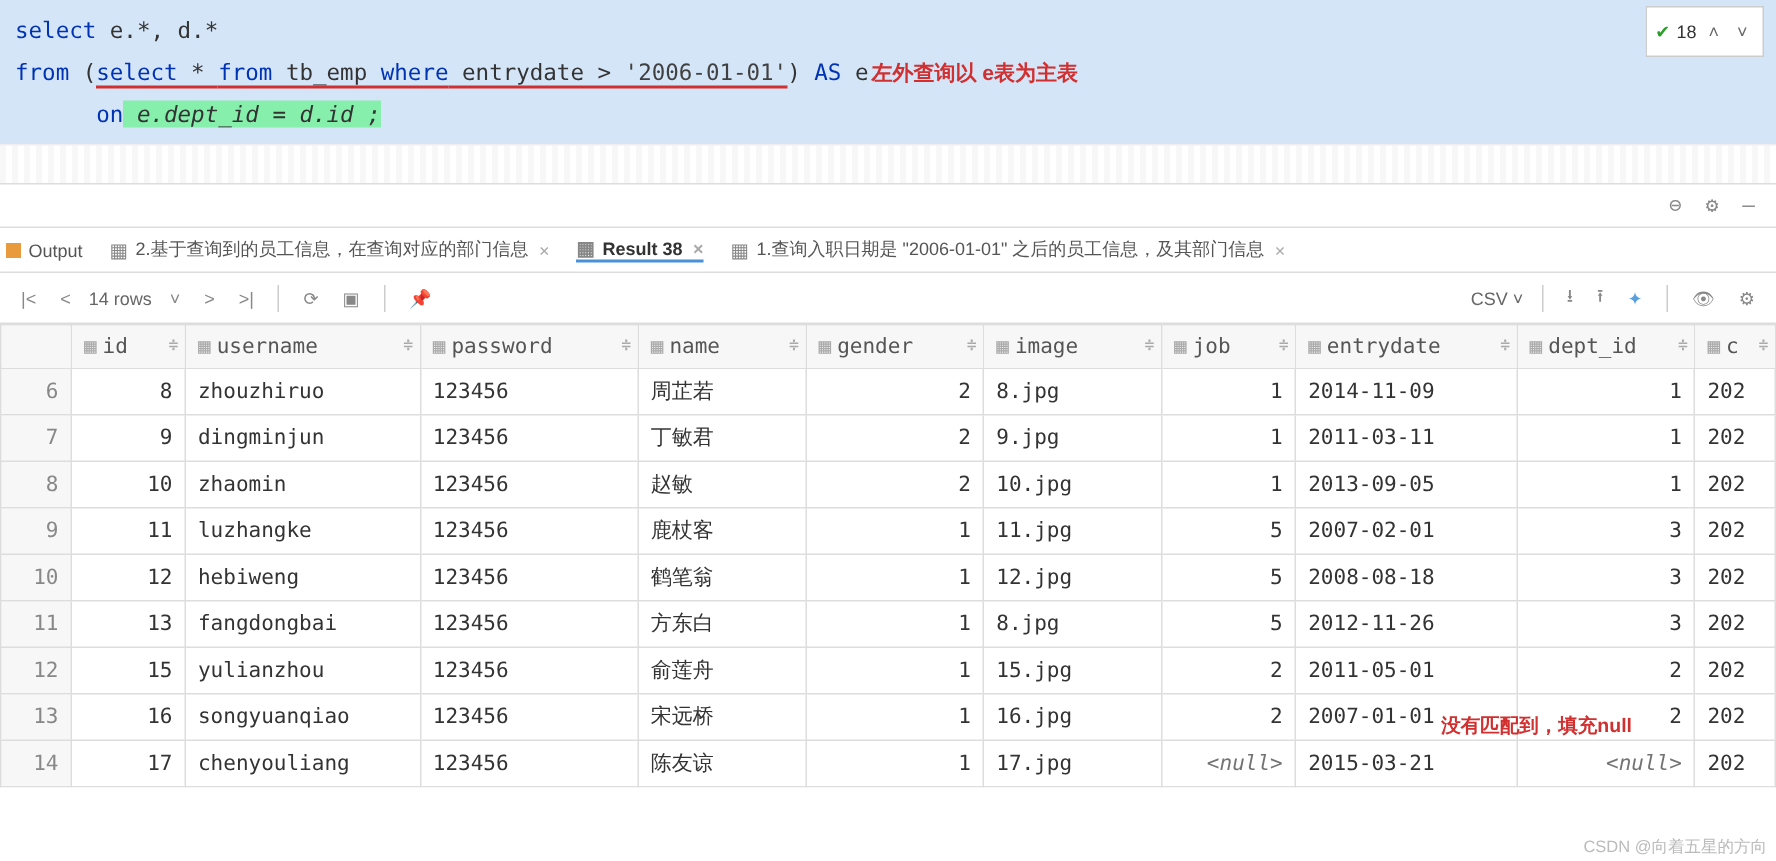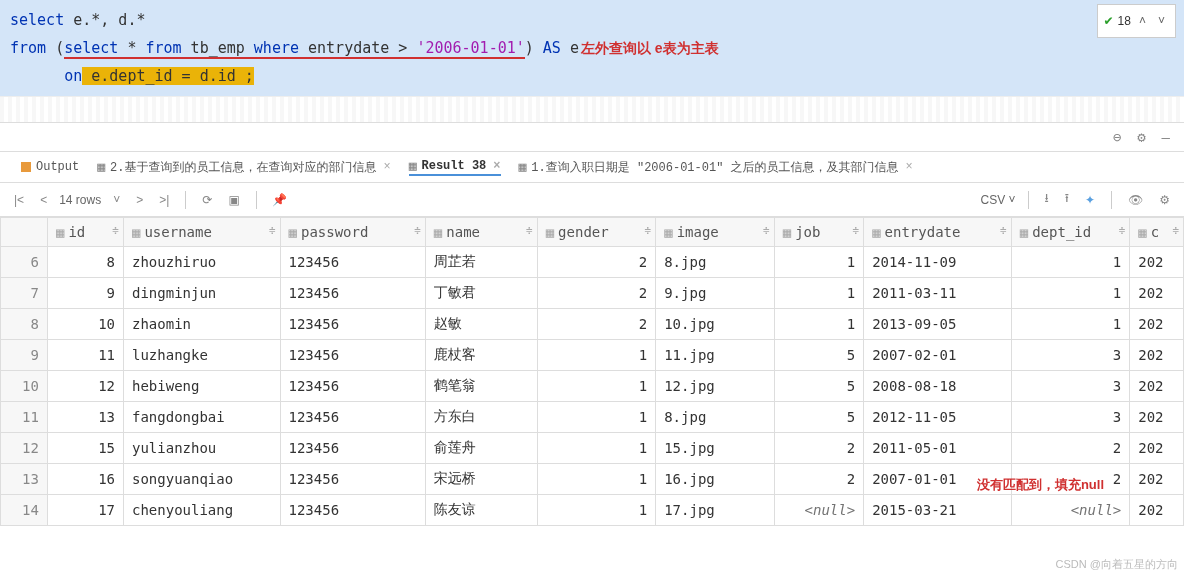--- a/index.html
+++ b/index.html
@@ -1,29 +1,29 @@
 <!DOCTYPE html>
 <html><head>
 <meta charset="utf-8">
 <style>
 *{box-sizing:border-box;margin:0;padding:0}
 body{font-family:Consolas,monospace;font-size:14px;background:#fff;color:#333;width:1184px}
 .editor{background:#d4e5f8;padding:6px 10px;line-height:28px;font-size:15px;position:relative}
 .editor .line{white-space:pre}
 .kw{color:#0033b3}
-.str{color:#a21caf}
+.str{color:#404040}
 .red-under{border-bottom:2px solid #d03030}
 .red-text{color:#d03030;font-family:"Microsoft YaHei",sans-serif;font-weight:bold;font-size:14px;margin-left:2px}
 .badge{position:absolute;right:8px;top:4px;display:flex;align-items:center;gap:4px;background:#fff;border:1px solid #ccc;padding:2px 6px;font-family:sans-serif;font-size:12px}
 .badge .check{color:#2a9f2a}
 .badge .up,.badge .down{color:#666;padding:0 4px}
 .ghost-bar{height:26px;background:repeating-linear-gradient(90deg,#f7f7f7 0 4px,#fff 4px 8px);border-top:1px solid #eee}
 .toolbar1{display:flex;align-items:center;gap:8px;padding:4px 10px;border-top:1px solid #ddd;justify-content:flex-end}
 .toolbar1 .icon{color:#888;cursor:pointer;padding:2px 4px;font-size:14px}
-.tabs{display:flex;align-items:center;gap:18px;padding:6px 21px;border-top:1px solid #ddd;border-bottom:1px solid #ddd;font-family:Liberation Mono, monospace;font-size:12px}
+.tabs{display:flex;align-items:center;gap:18px;padding:6px 4px;border-top:1px solid #ddd;border-bottom:1px solid #ddd;font-family:Liberation Sans, sans-serif;font-size:12px}
 .tab{display:flex;align-items:center;gap:5px;color:#555}
 .tab .grid-icon{color:#888;font-size:13px}
 .tab .x{color:#aaa;margin-left:2px}
 .tab.active{border-bottom:2px solid #4a90d9;color:#333;font-weight:bold}
 .out-tab{display:flex;align-items:center;gap:5px;color:#555}
 .out-tab .sq{width:10px;height:10px;background:#e89a3c;display:inline-block}
 .toolbar2{display:flex;align-items:center;gap:8px;padding:4px 10px;font-family:sans-serif;font-size:12px;color:#666;border-bottom:1px solid #ddd}
 .toolbar2 .sep{width:1px;height:18px;background:#ccc;margin:0 4px}
 .toolbar2 .icon{cursor:pointer;padding:2px 4px;color:#888}
 .toolbar2 .right{margin-left:auto;display:flex;align-items:center;gap:8px}
@@ -47,21 +47,21 @@
 <div class="editor">
   <div class="badge">
     <span class="check">✔</span>
     <span>18</span>
     <span class="up">˄</span>
     <span class="down">˅</span>
   </div>
   <div id="sql-lines">
       <div class="line"><span class="kw">select</span><span> e.*, d.*</span></div>
       <div class="line"><span class="kw">from</span><span> (</span><span class="kw red-under">select</span><span class="red-under"> * </span><span class="kw red-under">from</span><span class="red-under"> tb_emp </span><span class="kw red-under">where</span><span class="red-under"> entrydate &gt; </span><span class="str red-under">'2006-01-01'</span><span>) </span><span class="kw">AS</span><span> e</span><span class="red-text">左外查询以 e表为主表</span></div>
-      <div class="line"><span>      </span><span class="kw">on</span><span style="background: #eab308;"> e.dept_id = d.id ;</span></div>
+      <div class="line"><span>      </span><span class="kw">on</span><span style="background: #86efac; font-style: italic;"> e.dept_id = d.id ;</span></div>
     </div>
 </div>
 <div class="ghost-bar"></div>
 
 <div class="toolbar1">
   <span class="icon">⊖</span>
   <span class="icon">⚙</span>
   <span class="icon">—</span>
 </div>
 
@@ -209,21 +209,21 @@
         </tr>
         <tr>
           <td class="rownum">11</td>
           <td class="num">13</td>
           <td>fangdongbai</td>
           <td>123456</td>
           <td class="cn">方东白</td>
           <td class="num">1</td>
           <td>8.jpg</td>
           <td class="num">5</td>
-          <td>2012-11-05</td>
+          <td>2012-11-26</td>
           <td class="num">3</td>
           <td>202</td>
         </tr>
         <tr>
           <td class="rownum">12</td>
           <td class="num">15</td>
           <td>yulianzhou</td>
           <td>123456</td>
           <td class="cn">俞莲舟</td>
           <td class="num">1</td>
@@ -254,16 +254,16 @@
           <td class="cn">陈友谅</td>
           <td class="num">1</td>
           <td>17.jpg</td>
           <td class="num null">&lt;null&gt;</td>
           <td>2015-03-21</td>
           <td class="num null">&lt;null&gt;</td>
           <td>202</td>
         </tr>
       </tbody>
     </table>
-  <div class="annotation" id="annot2" style="right:80px;bottom:32px">没有匹配到，填充null</div>
+  <div class="annotation" id="annot2" style="right:96px;bottom:32px">没有匹配到，填充null</div>
 </div>
 
 <div class="footer">CSDN @向着五星的方向</div>
 
 </body></html>

